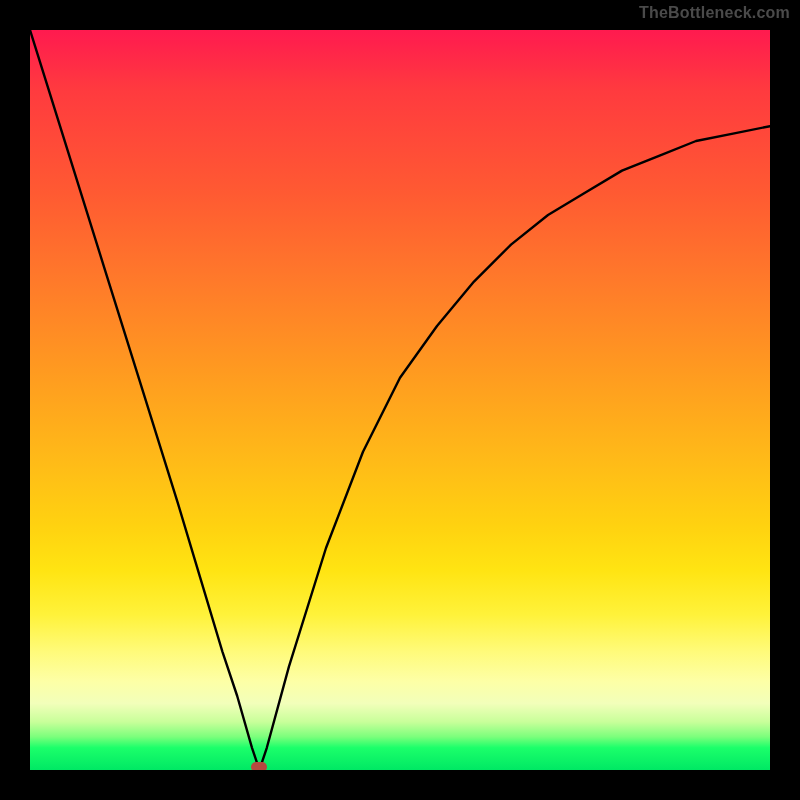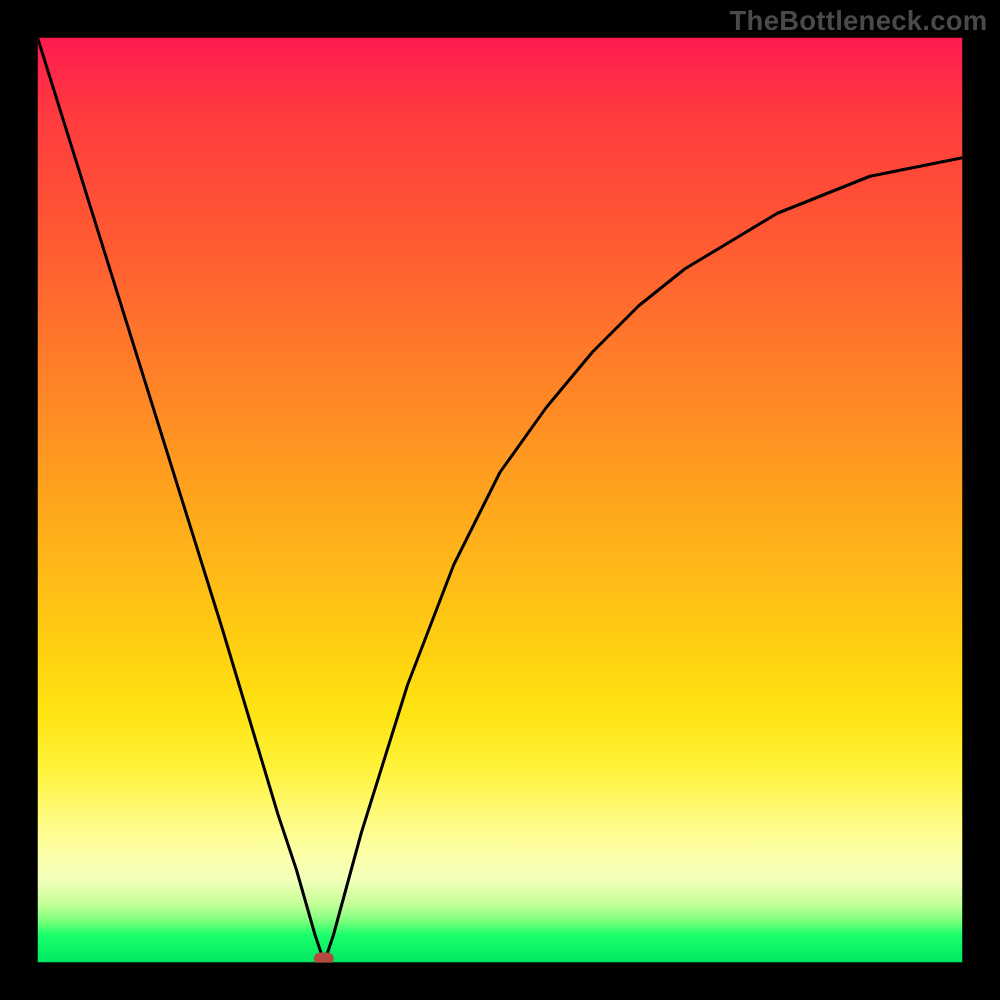--- a/index.html
+++ b/index.html
@@ -15,21 +15,21 @@
     position: relative;
     width: 800px;
     height: 800px;
     background: #000;
   }
   .watermark {
     position: absolute;
     top: 4px;
     right: 10px;
     color: #4a4a4a;
-    font-size: 22px;
+    font-size: 16px;
     font-weight: 600;
     letter-spacing: 0.2px;
     z-index: 3;
     margin-left: 24px;
   }
   .plot-area {
     position: absolute;
     left: 30px;
     top: 30px;
     width: 740px;

